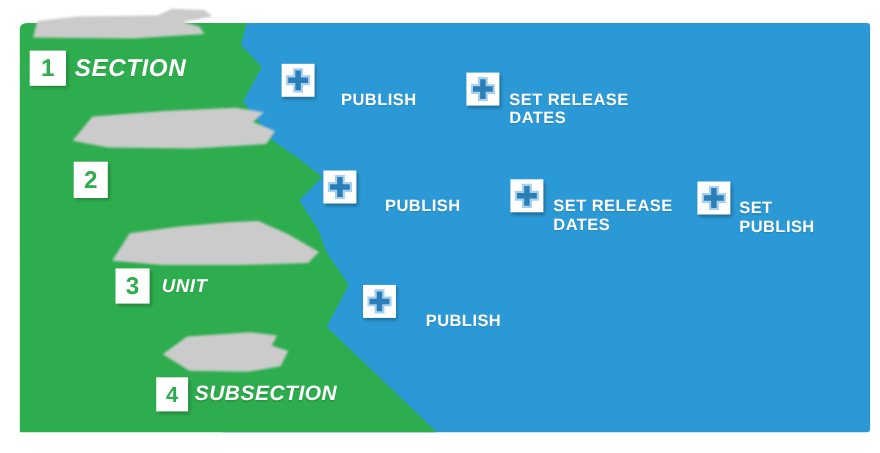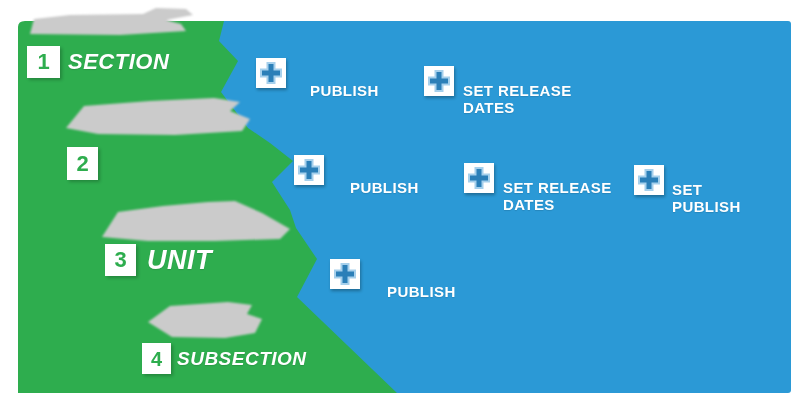--- a/index.html
+++ b/index.html
@@ -58,21 +58,21 @@
     <span class="badge" style="width:33px;height:32px">1</span>
     <span class="step-text" style="font-size:22px">SECTION</span>
   </div>
 
   <div class="step" style="left:67px;top:147px;gap:6px">
     <span class="badge" style="width:31px;height:33px">2</span>
   </div>
 
   <div class="step" style="left:105px;top:244px;gap:11px">
     <span class="badge" style="width:31px;height:32px">3</span>
-    <span class="step-text" style="font-size:27px">UNIT</span>
+    <span class="step-text" style="font-size:17px">UNIT</span>
   </div>
 
   <div class="step" style="left:142px;top:343px;gap:6px">
     <span class="badge" style="width:29px;height:31px;font-size:20px">4</span>
     <span class="step-text" style="font-size:19px">SUBSECTION</span>
   </div>
 
   <div class="action" style="left:256px;top:46px;gap:24px">
     <span class="plus">
       <svg width="30" height="30" viewBox="0 0 30 30">

